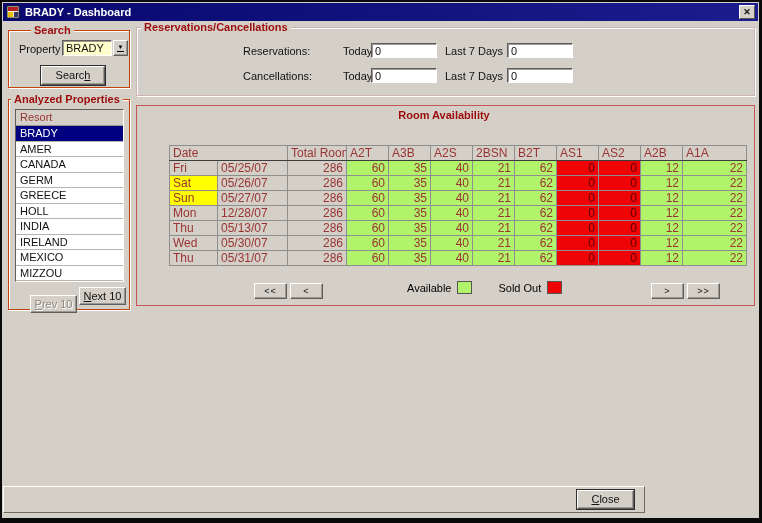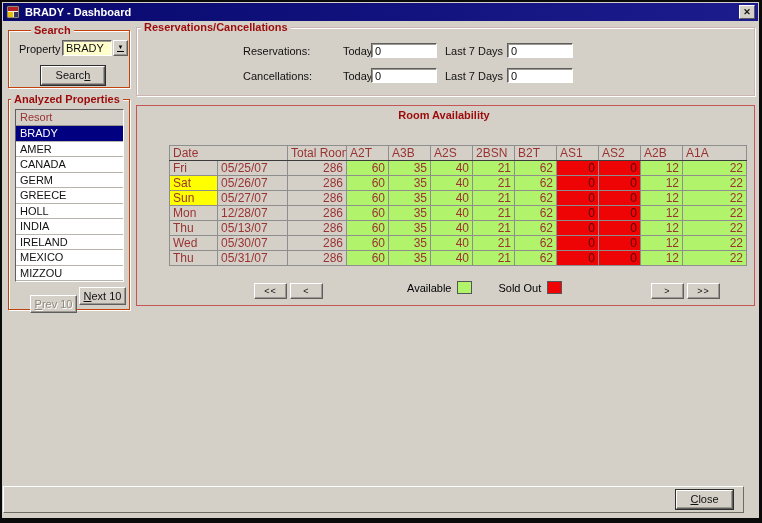--- a/index.html
+++ b/index.html
@@ -79,21 +79,21 @@
   td.c-date { background:#d4d0c8; color:#993333; }
   td.c-total{ background:#d4d0c8; color:#993333; text-align:right; }
   td.c-avail{ color:#993333; text-align:right; }
   td.c-sold { color:#5a0000; text-align:right; }
 
   .navbtn { position:absolute; width:33px; height:16px; font-size:9px; letter-spacing:1px; }
   .legendrow { position:absolute; display:flex; align-items:center; }
   .swatch { width:15px; height:13px; border:1px solid #555; margin:0 26px 0 6px; }
 
   
-  .footer { position:absolute; left:1px; width:741px; top:484px; height:27px;
+  .footer { position:absolute; left:1px; width:642px; top:484px; height:27px;
     background:#d4d0c8; border:1px solid; border-color:#ffffff #6e6a62 #6e6a62 #ffffff; }
 </style>
 </head>
 <body>
 
 <div class="window">
 
   <div class="titlebar">
     <svg width="14" height="14" aria-hidden="true">
       <rect x="1" y="1" width="12" height="12" fill="#f4f0e4" stroke="#222"></rect>

